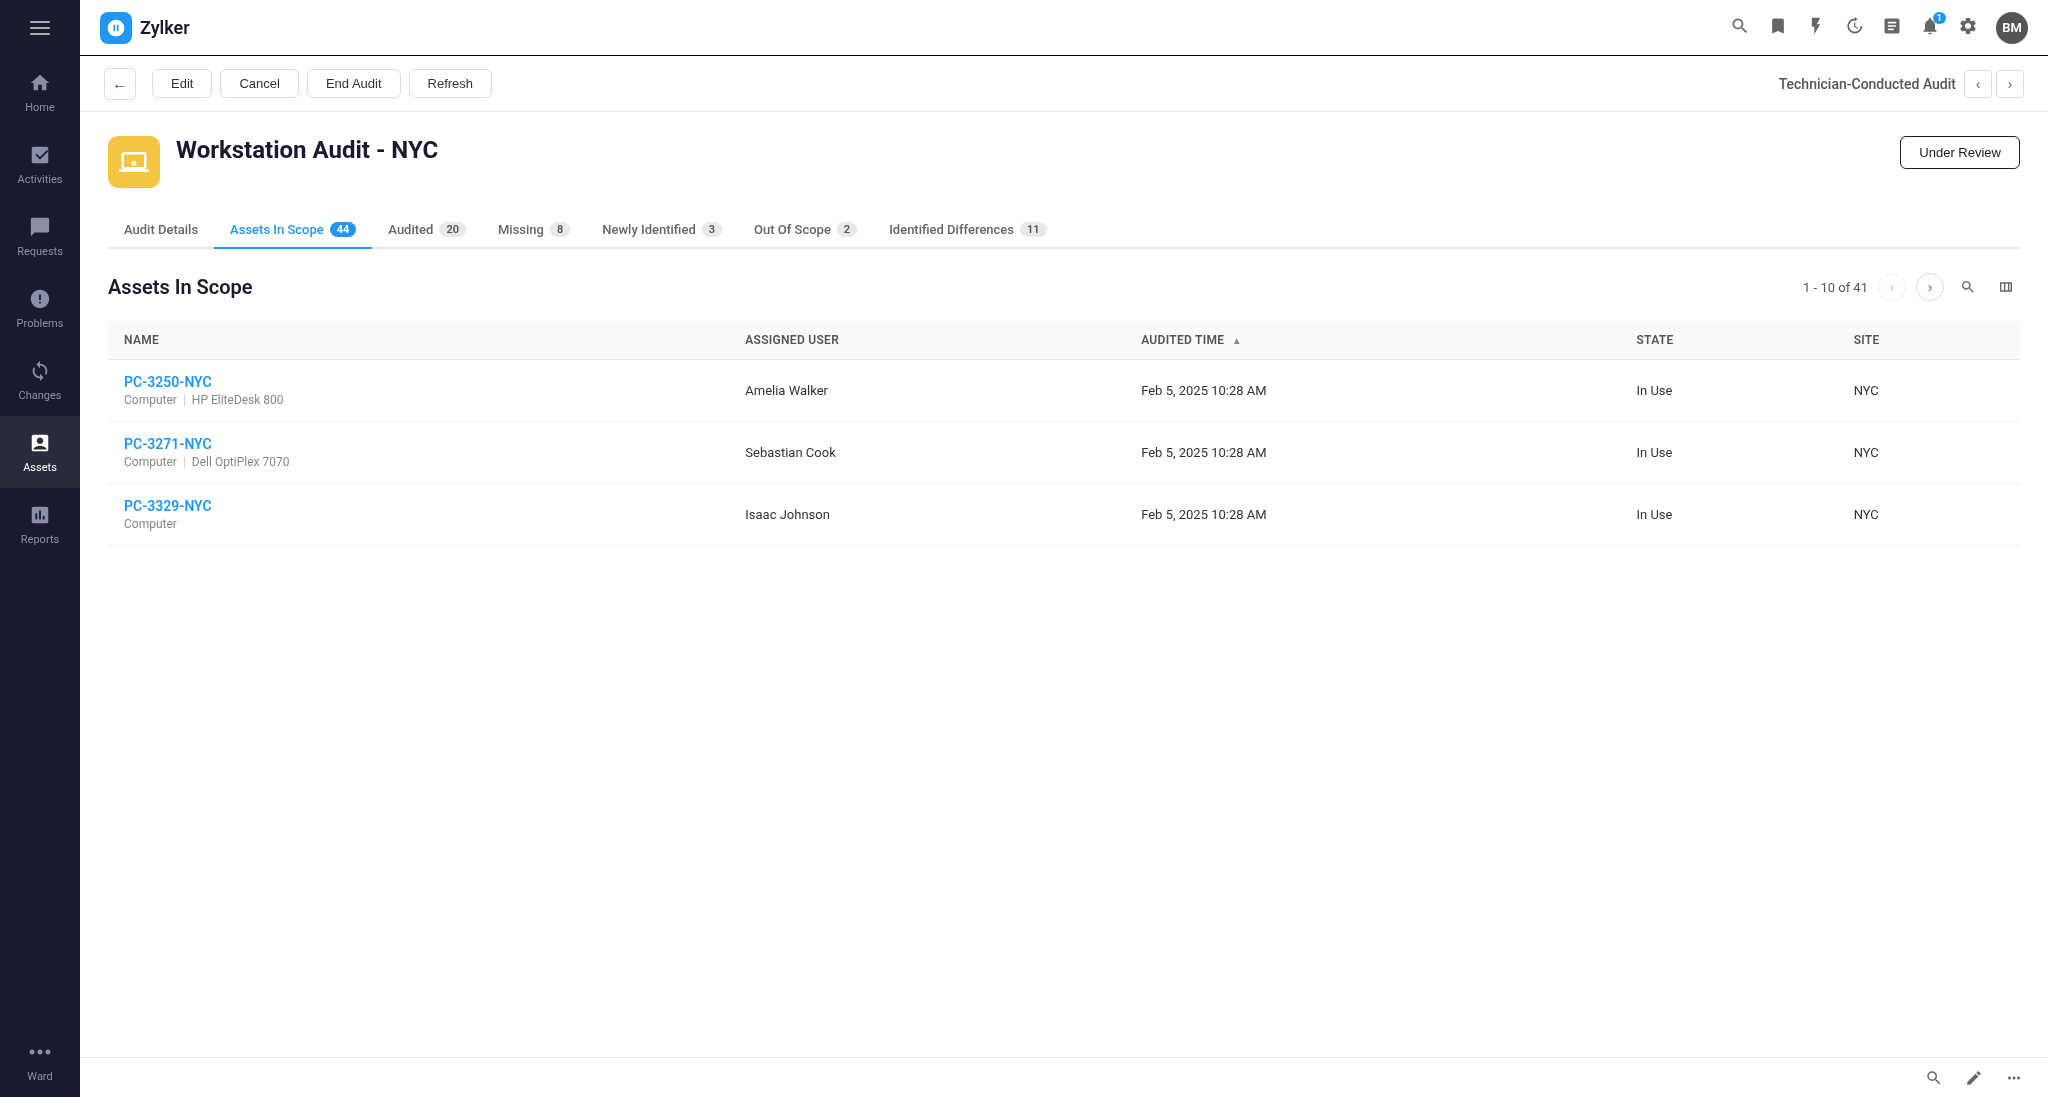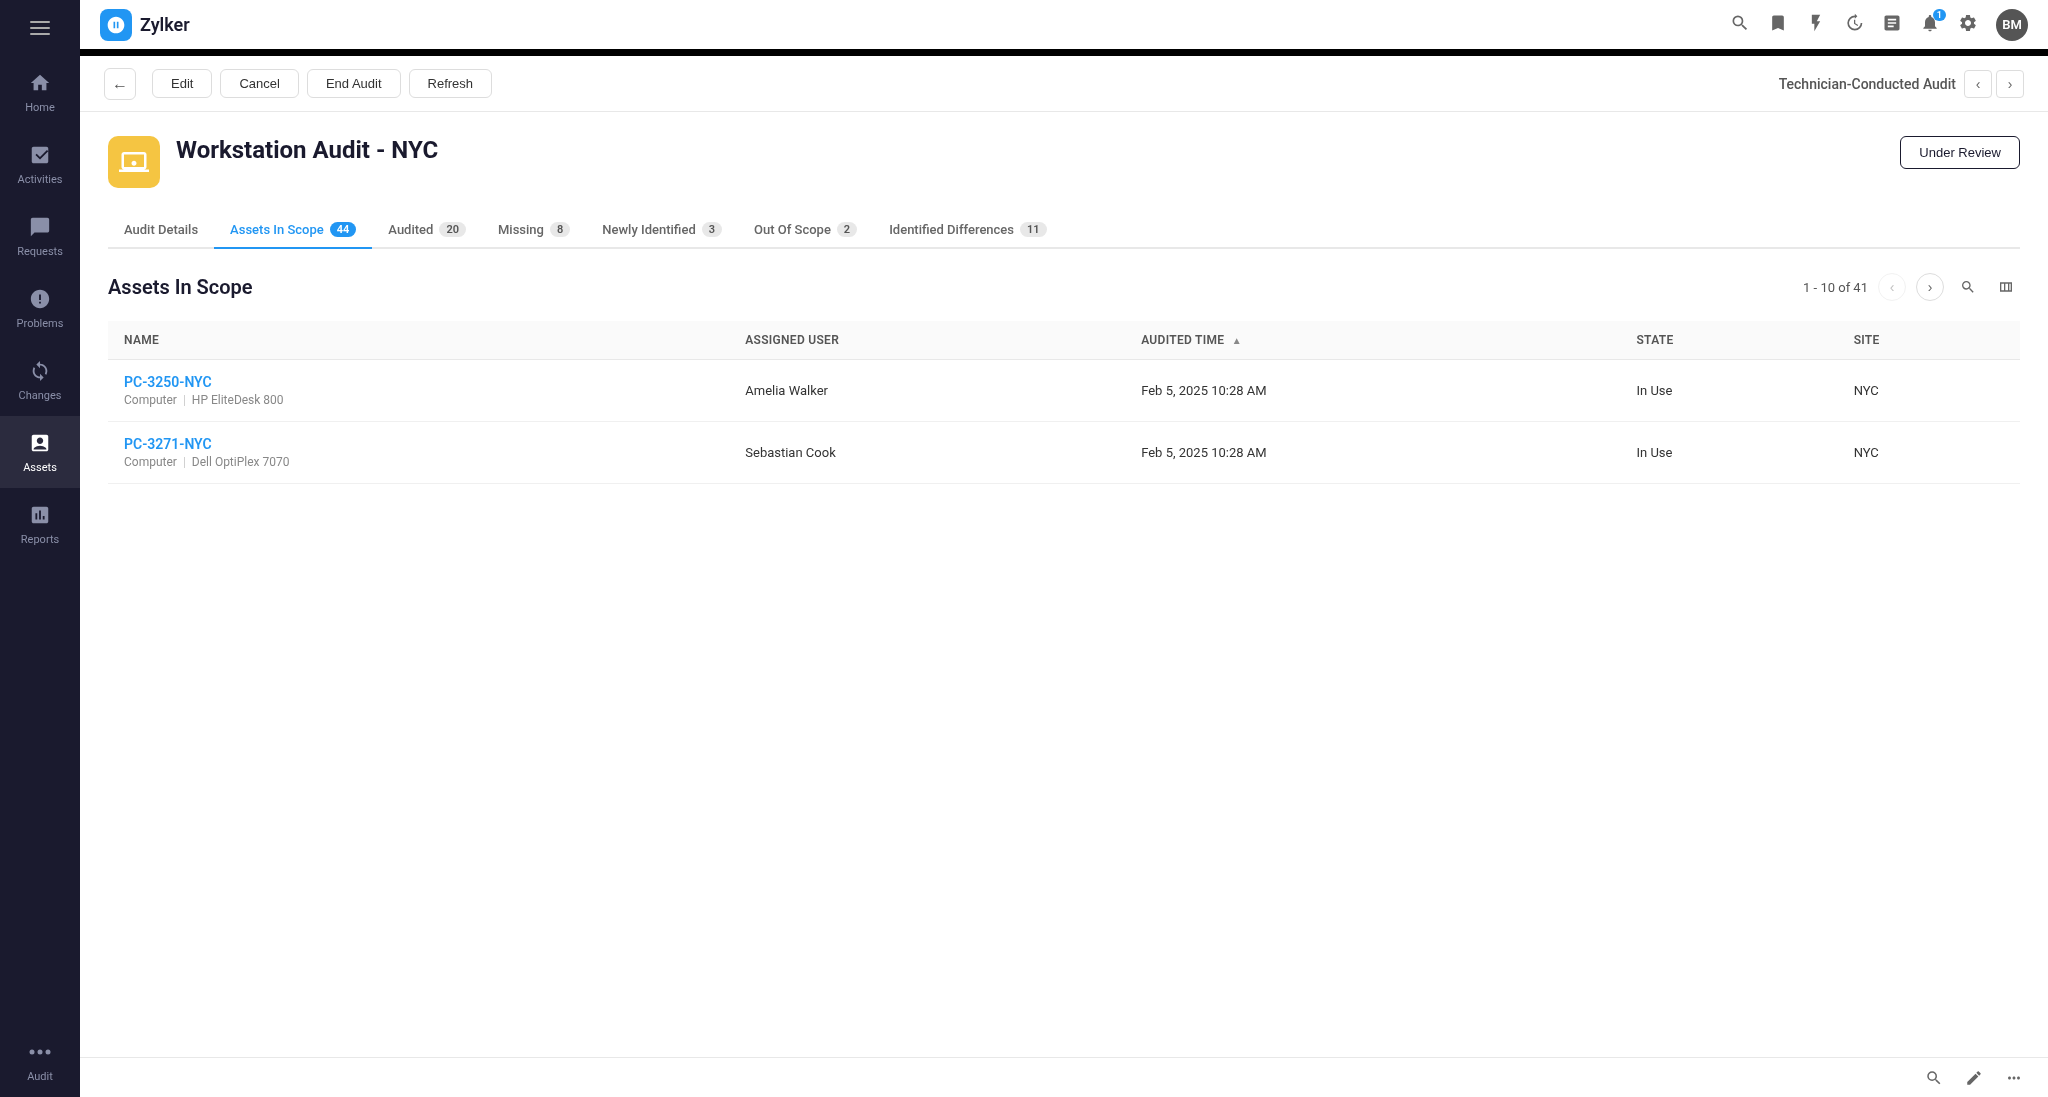--- a/index.html
+++ b/index.html
@@ -57,21 +57,21 @@
       overflow: hidden;
     }
 
     
     .topnav {
       background: #fff;
       height: 56px;
       display: flex;
       align-items: center;
       padding: 0 20px;
-      border-bottom: 7px solid #000000;
+      border-bottom: 1px solid #000000;
       flex-shrink: 0;
       gap: 12px;
     }
     .topnav-logo {
       display: flex;
       align-items: center;
       gap: 8px;
       font-size: 18px;
       font-weight: 600;
       color: #1a1a2e;
@@ -482,21 +482,21 @@
   <div class="sidebar-spacer"></div>
 
   <div class="sidebar-item">
     <span class="icon">
       <svg width="22" height="6" viewBox="0 0 22 6" fill="currentColor">
           <circle cx="3" cy="3" r="2.5"></circle>
           <circle cx="11" cy="3" r="2.5"></circle>
           <circle cx="19" cy="3" r="2.5"></circle>
         </svg>
     </span>
-    <span>Audit</span>
+    <span>Ward</span>
   </div>
 </nav>
 
 <div class="main-wrapper">
 
   <header class="topnav">
     <div class="topnav-logo">
       <div class="topnav-logo-icon">
         <svg width="20" height="20" viewBox="0 0 24 24" fill="white">
             <path d="M12 2C6.48 2 2 6.48 2 12s4.48 10 10 10 10-4.48 10-10S17.52 2 12 2zm-1 14H9V8h2v8zm4 0h-2V8h2v8z"></path>
@@ -664,20 +664,32 @@
     <div class="asset-name">PC-3271-NYC</div>
     <div class="asset-type">
       Computer<span class="asset-type-separator">|</span>Dell OptiPlex 7070
     </div>
   </td>
               <td>Sebastian Cook</td>
               <td>Feb 5, 2025 10:28 AM</td>
               <td>In Use</td>
               <td>NYC</td>
             </tr>
+            <tr>
+              <td>
+    <div class="asset-name">PC-3329-NYC</div>
+    <div class="asset-type">
+      Computer
+    </div>
+  </td>
+              <td>Isaac Johnson</td>
+              <td>Feb 5, 2025 10:28 AM</td>
+              <td>In Use</td>
+              <td>NYC</td>
+            </tr>
           </tbody>
       </table>
 
     </div>
   </div>
 </div>
 
 <div class="bottom-bar">
   <div class="bottom-icon">
     <svg width="18" height="18" viewBox="0 0 24 24" fill="#666">

